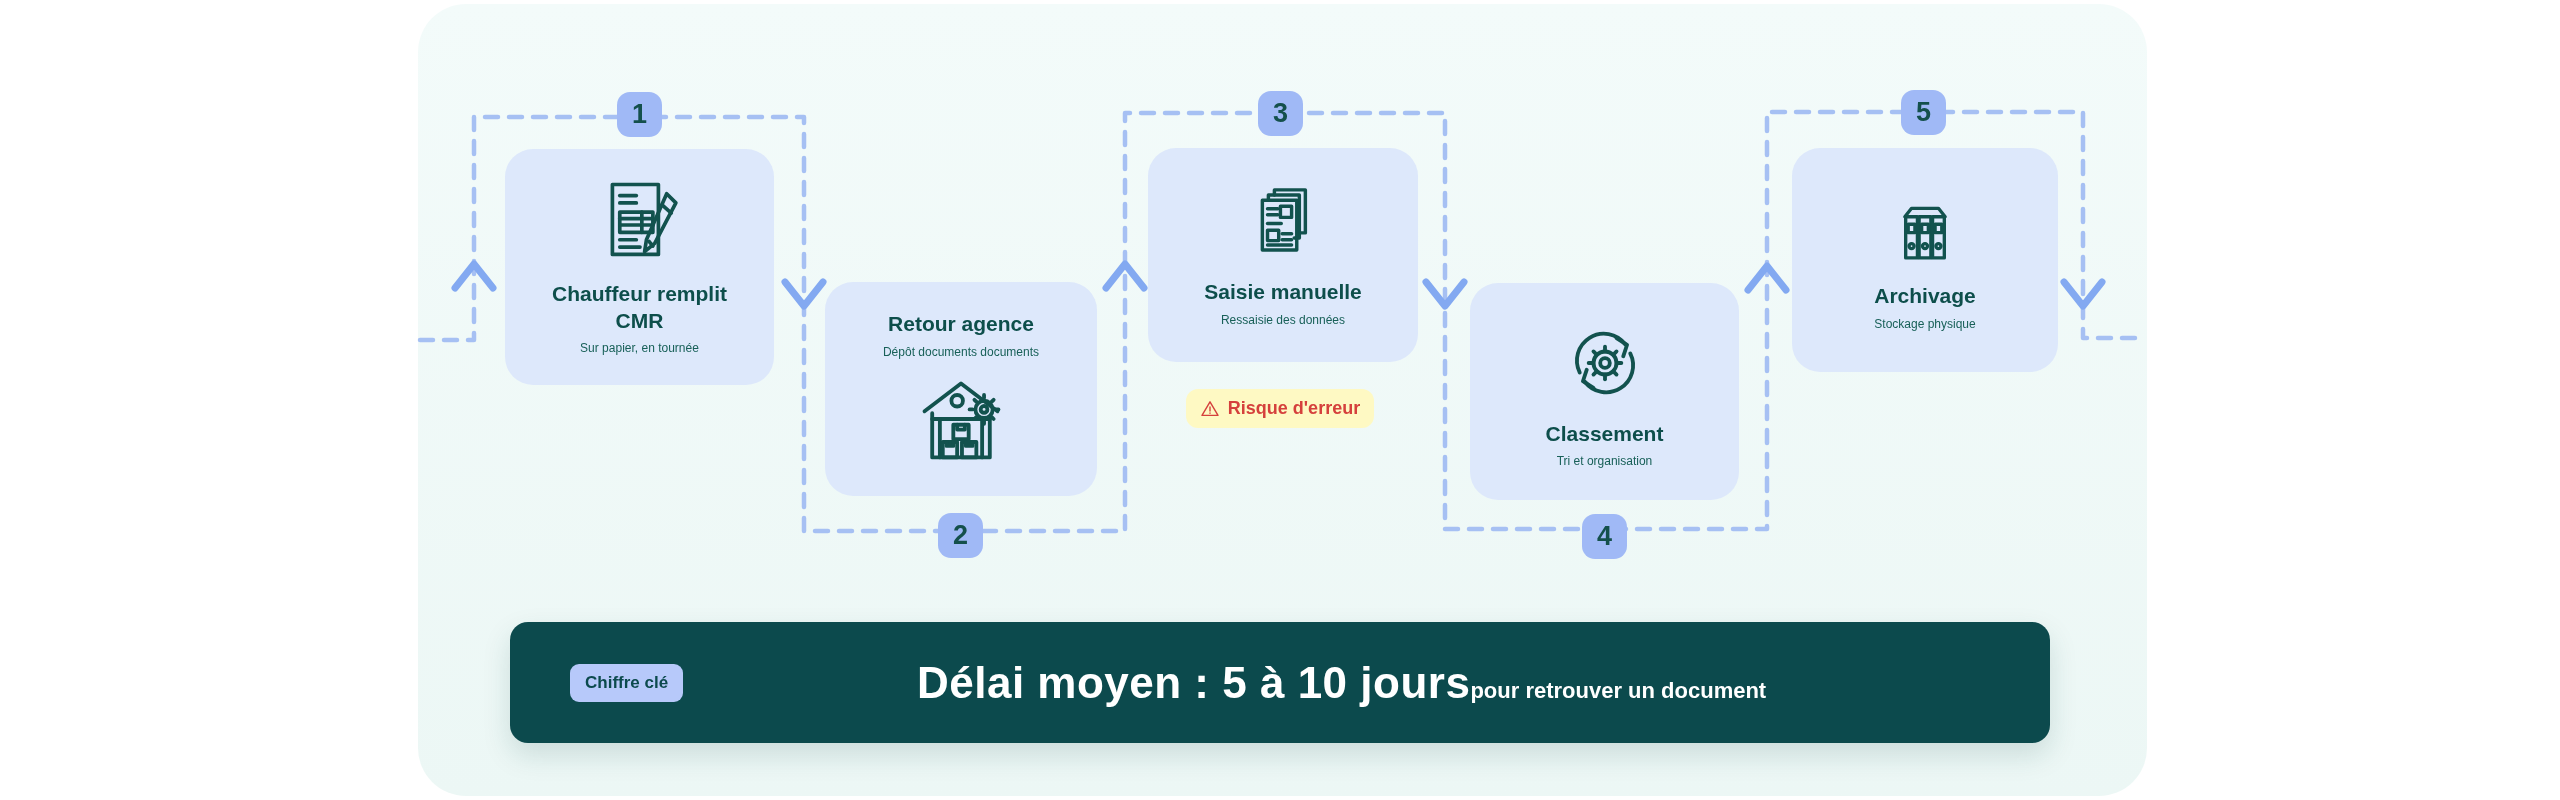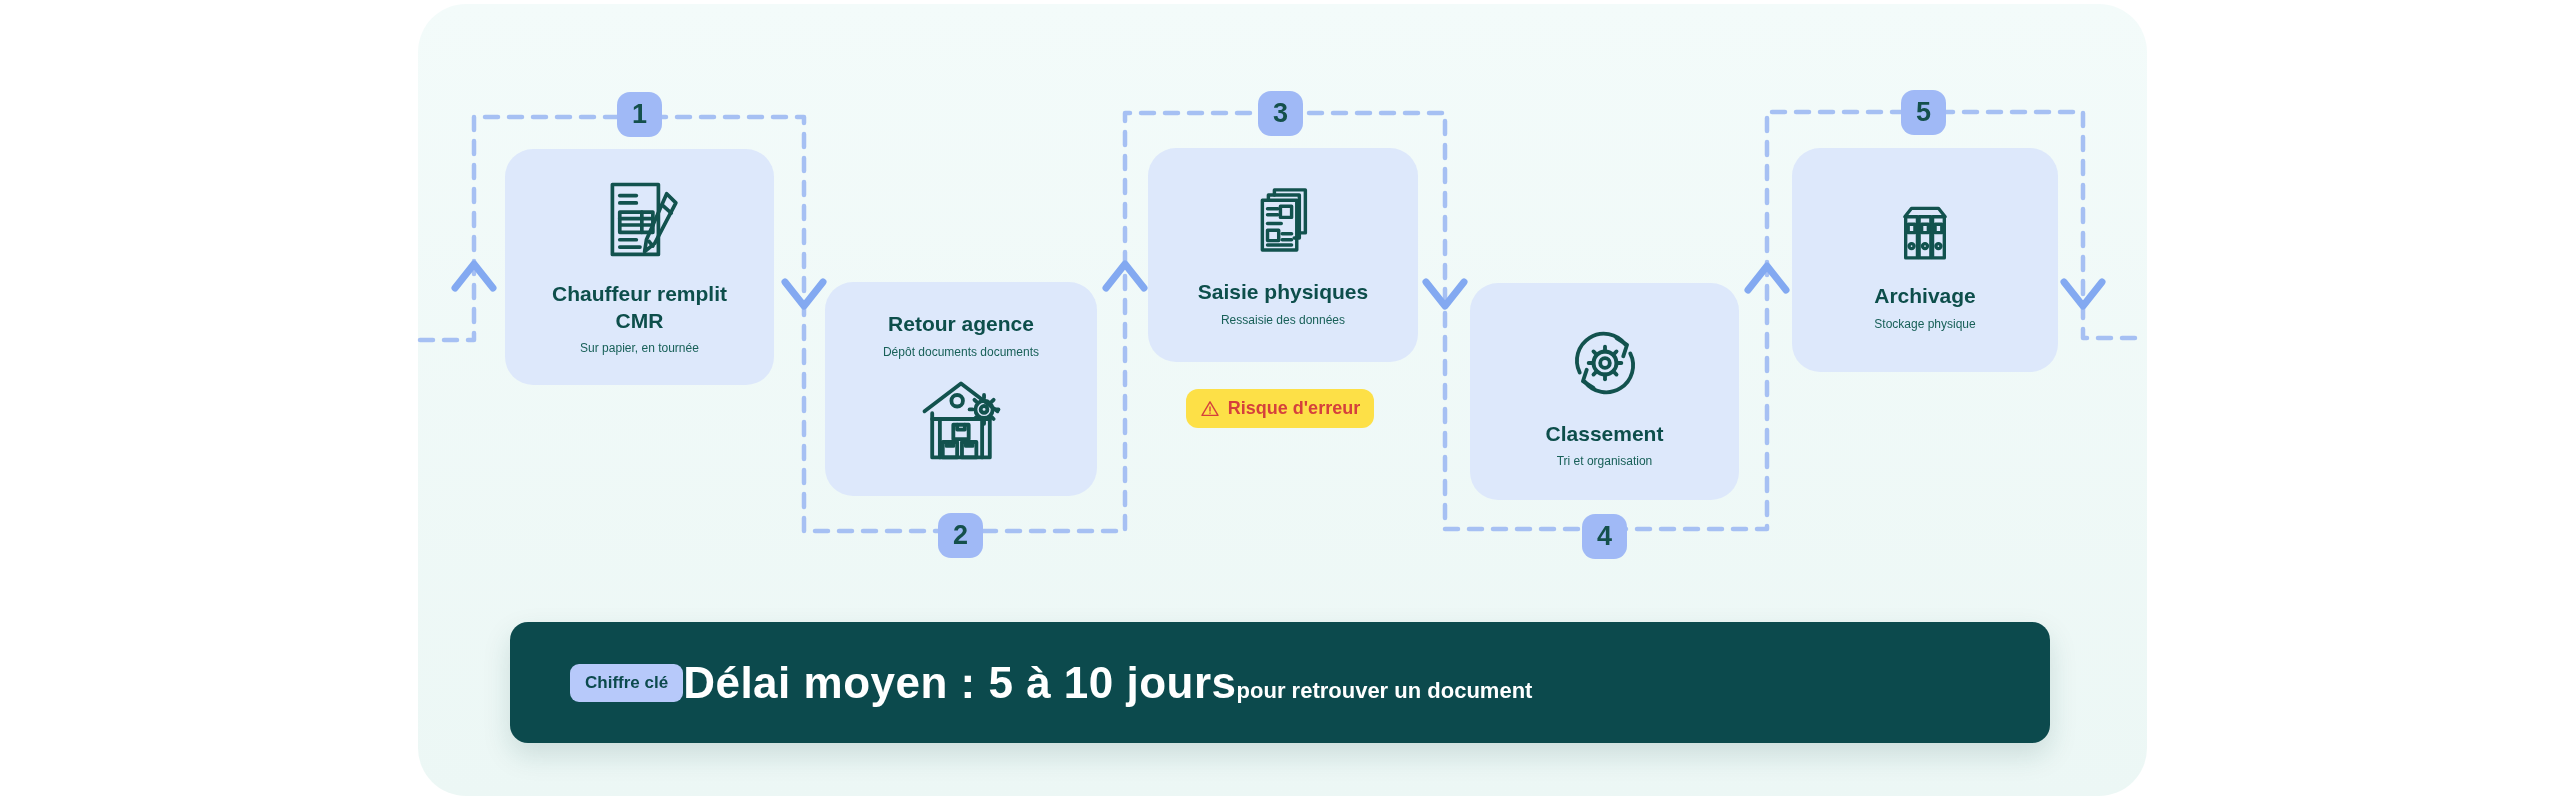--- a/index.html
+++ b/index.html
@@ -41,35 +41,35 @@
     color:#14504c;font-weight:700;font-size:27px;display:flex;align-items:center;justify-content:center;
   }
   .b1{left:617px;top:92px;}
   .b2{left:938px;top:513px;}
   .b3{left:1258px;top:91px;}
   .b4{left:1582px;top:514px;}
   .b5{left:1901px;top:90px;}
 
   .warnpill{
     position:absolute;left:1186px;top:389px;width:188px;height:39px;
-    background:#fde047;border-radius:12px;display:flex;align-items:center;justify-content:center;gap:8px;
+    background:#fef9c3;border-radius:12px;display:flex;align-items:center;justify-content:center;gap:8px;
   }
   .warnpill svg{stroke:#d5403c;fill:none;stroke-width:7;stroke-linecap:round;stroke-linejoin:round;}
   .warnpill .wlabel{color:#d5403c;font-weight:700;font-size:18px;}
 
   .banner{
     position:absolute;left:510px;top:622px;width:1540px;height:121px;
     background:#0c4a4d;border-radius:18px;display:flex;align-items:center;
     box-shadow:0 12px 28px rgba(12,74,77,0.15);
   }
   .tag{
     margin-left:60px;background:#b7c9fa;color:#0c4a4d;font-weight:700;font-size:17px;
     padding:9px 15px;border-radius:9px;white-space:nowrap;
   }
-  .banner-text{flex:1;display:flex;align-items:baseline;padding-right:50px;}
+  .banner-text{flex:1;display:flex;align-items:baseline;justify-content:center;padding-right:50px;}
   .headline{color:#ffffff;font-weight:700;font-size:44px;letter-spacing:0.5px;white-space:nowrap;}
   .subtext{color:#ffffff;font-weight:700;font-size:22px;white-space:nowrap;}
 </style>
 </head>
 <body>
 
 <div class="panel"></div>
 
 <svg class="flow-svg" viewBox="0 0 2560 800">
   <path class="flow-path" d="M420 340 L474 340 L474 117 L804 117 L804 531 L1125 531 L1125 113 L1445 113 L1445 529 L1767 529 L1767 112 L2083 112 L2083 338 L2143 338"></path>
@@ -136,21 +136,21 @@
     <rect x="26" y="20" width="40" height="58"></rect>
     <line x1="32" y1="30" x2="44" y2="30"></line>
     <line x1="32" y1="37" x2="44" y2="37"></line>
     <rect x="47" y="27" width="13" height="13"></rect>
     <line x1="32" y1="47" x2="48" y2="47"></line>
     <rect x="32" y="55" width="13" height="12"></rect>
     <line x1="49" y1="59" x2="60" y2="59"></line>
     <line x1="49" y1="66" x2="60" y2="66"></line>
     <line x1="32" y1="72" x2="60" y2="72"></line>
   </svg>
-  <div class="title">Saisie physiques</div>
+  <div class="title">Saisie manuelle</div>
   <div class="subtitle">Ressaisie des données</div>
 </div>
 
 <div class="card c4">
   <svg class="icon" width="96" height="96" viewBox="0 0 100 100">
     <path d="M23.7 60 A28 28 0 0 1 71 30.5"></path>
     <path d="M62 24 L73 31 L69 43"></path>
     <path d="M76.3 40 A28 28 0 0 1 29 69.5"></path>
     <path d="M38 76 L27 69 L31 57"></path>
     <circle cx="50" cy="50" r="12"></circle>

